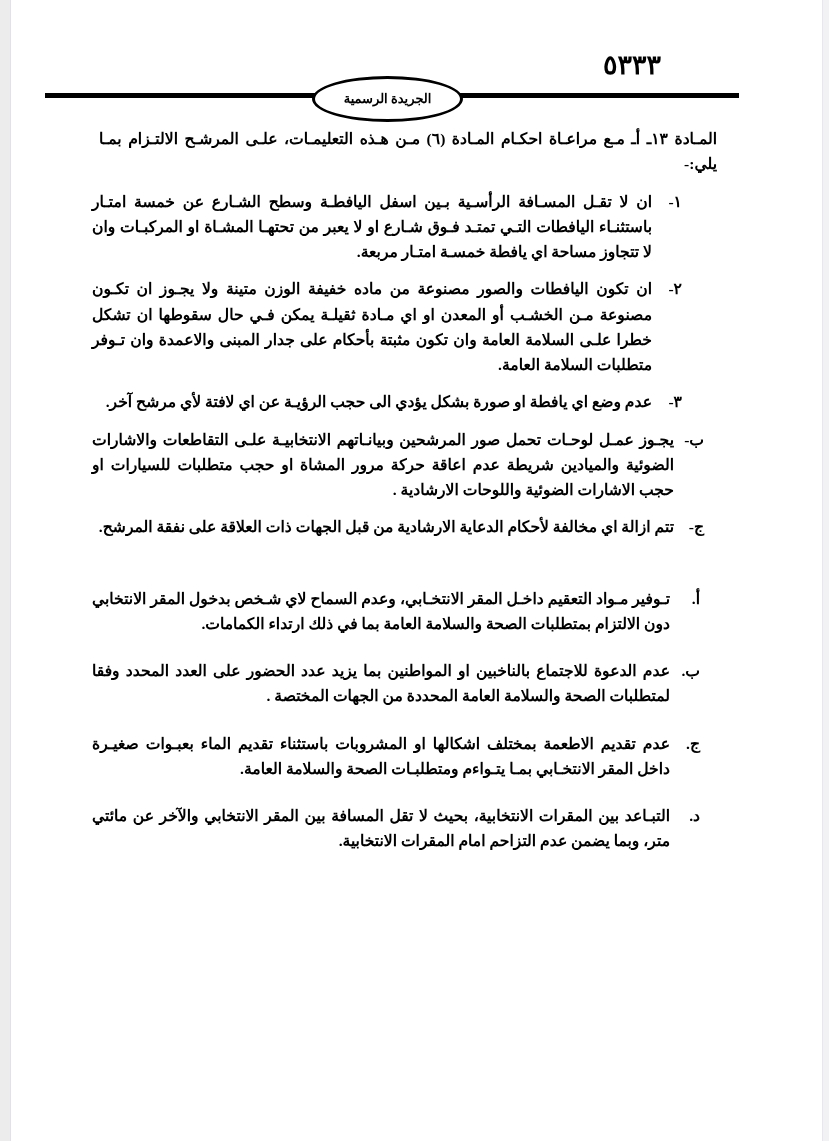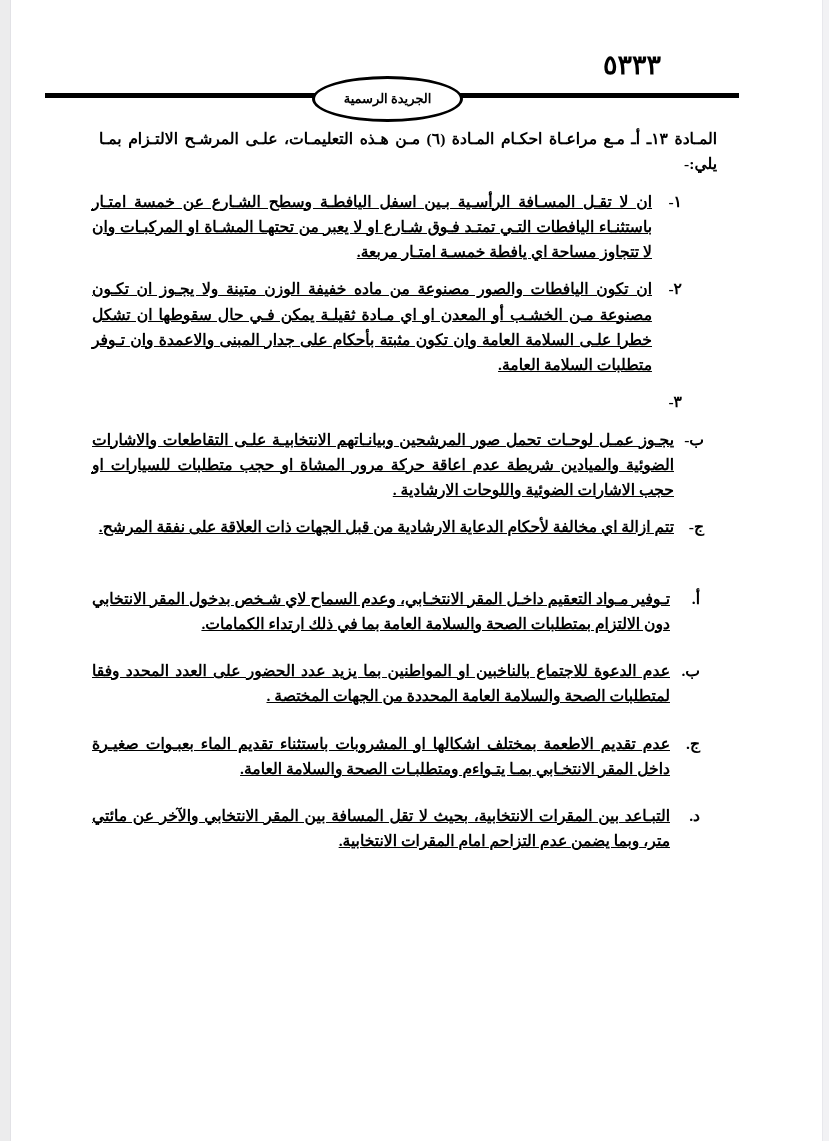--- a/index.html
+++ b/index.html
@@ -162,21 +162,20 @@
     min-width: 22px;
   }
   .list-text {
     flex: 1 1 auto;
     font-size: 15.6px;
     font-weight: 700;
     line-height: 1.62;
     text-align: justify;
     text-justify: inter-word;
     direction: rtl;
-    text-decoration: underline;
   }
 
   
   .level-1  { padding-right: 40px; }   
   .level-a  { padding-right: 18px; }   
   .level-14 { padding-right: 22px; }   
 
   .section-gap { height: 34px; }
   .sub-gap     { height: 10px; }
 </style>
@@ -210,20 +209,21 @@
         <span class="list-text">ان لا تقـل المسـافة الرأسـية بـين اسفل اليافطـة وسطح الشـارع عن خمسة امتـار باستثنـاء اليافطات التـي تمتـد فـوق شـارع او لا يعبر من تحتهـا المشـاة او المركبـات وان لا تتجاوز مساحة اي يافطة خمسـة امتـار مربعة.</span>
       </div>
 
       <div class="list-row level-1">
         <span class="list-marker">٢-</span>
         <span class="list-text">ان تكون اليافطات والصور مصنوعة من ماده خفيفة الوزن متينة ولا يجـوز ان تكـون مصنوعة مـن الخشـب أو المعدن او اي مـادة ثقيلـة يمكن فـي حال سقوطها ان تشكل خطرا علـى السلامة العامة وان تكون مثبتة بأحكام على جدار المبنى والاعمدة وان تـوفر متطلبات السلامة العامة.</span>
       </div>
 
       <div class="list-row level-1">
         <span class="list-marker">٣-</span>
+        <span class="list-text">عدم وضع اي يافطة او صورة بشكل يؤدي الى حجب الرؤيـة عن اي لافتة لأي مرشح آخر.</span>
       </div>
 
       <div class="list-row level-a">
         <span class="list-marker">ب-</span>
         <span class="list-text">يجـوز عمـل لوحـات تحمل صور المرشحين وبيانـاتهم الانتخابيـة علـى التقاطعات والاشارات الضوئية والميادين شريطة عدم اعاقة حركة مرور المشاة او حجب متطلبات للسيارات او حجب الاشارات الضوئية واللوحات الارشادية .</span>
       </div>
 
       <div class="list-row level-a">
         <span class="list-marker">ج-</span>
         <span class="list-text">تتم ازالة اي مخالفة لأحكام الدعاية الارشادية من قبل الجهات ذات العلاقة على نفقة المرشح.</span>

